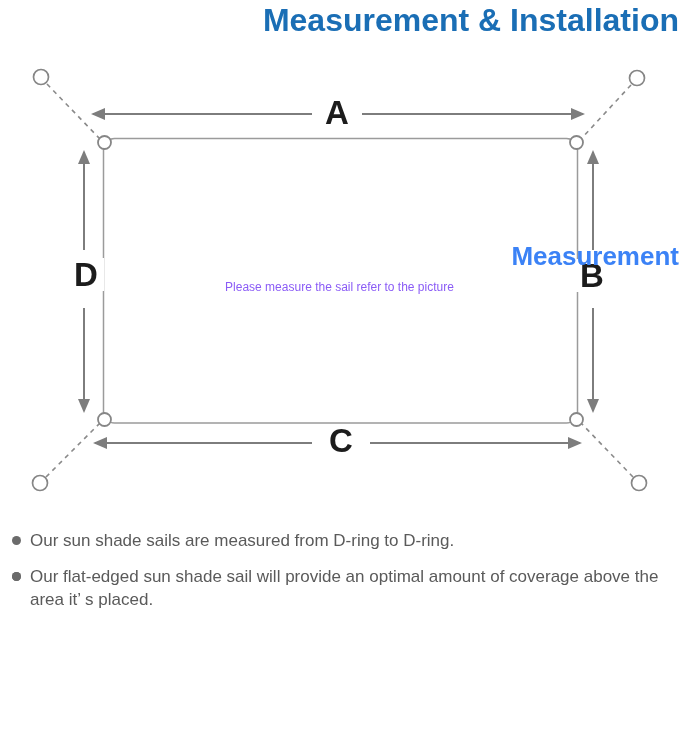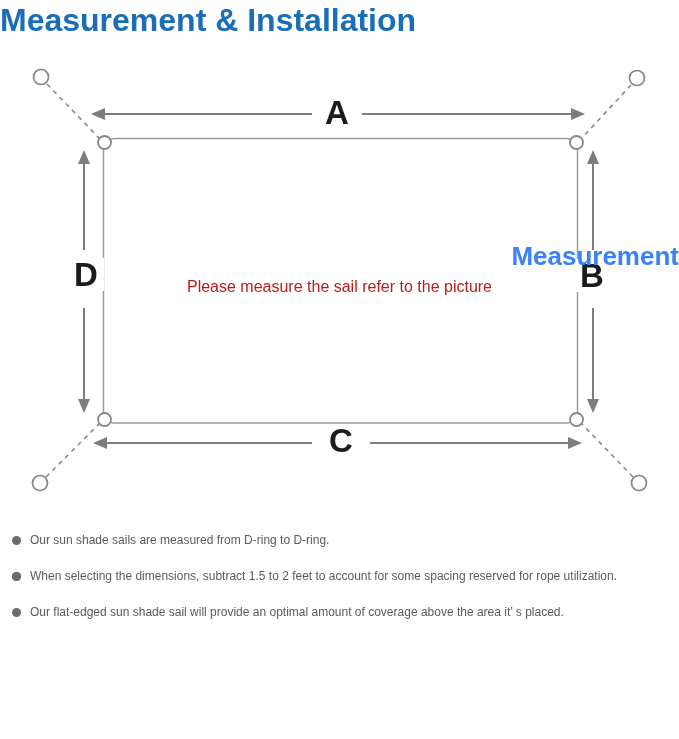--- a/index.html
+++ b/index.html
@@ -1,46 +1,46 @@
 <!DOCTYPE html>
 <html><head>
 <meta charset="utf-8">
 <style>
   html,body{margin:0;padding:0;background:#ffffff;}
   body{width:679px;height:739px;overflow:hidden;font-family:"Liberation Sans",sans-serif;}
   .page{position:relative;width:679px;height:739px;background:#fff;}
 
   .page-title{
-    position:absolute;top:0;left:0;width:100%;text-align:left;
+    position:absolute;top:0;left:0;width:100%;text-align:right;
     font-size:32px;font-weight:bold;color:#1a6eb5;line-height:40px;
     letter-spacing:0px;
   }
 
   .diagram{position:absolute;top:0;left:0;width:679px;height:522px;}
   .diagram svg{position:absolute;top:0;left:0;}
 
   .dim-label{
     position:absolute;font-size:33px;font-weight:bold;color:#1c1c1c;
     line-height:33px;transform:translateX(-50%);background:#fff;padding:0 6px;
   }
   .center-head{
     position:absolute;left:0;right:0;top:241px;text-align:right;
     font-size:26px;font-weight:bold;color:#3b82f6;line-height:30px;
   }
   .center-sub{
     position:absolute;left:0;right:0;top:277px;text-align:center;
-    font-size:16px;color:#b91c1c;line-height:20px;
+    font-size:12px;color:#8b5cf6;line-height:20px;
   }
 
   .notes{
     position:absolute;top:529px;left:0;right:0;list-style:none;margin:0;padding:0;
   }
   .note-item{
     position:relative;padding-left:30px;padding-right:6px;margin-bottom:13px;
-    font-size:12px;line-height:23px;color:#5a5a5a;
+    font-size:17px;line-height:23px;color:#5a5a5a;
   }
   .bullet-dot{
     position:absolute;left:12px;top:7px;width:9px;height:9px;border-radius:50%;
     background:#6b6b6b;
   }
 </style>
 </head>
 <body>
 
 <div class="page">
@@ -97,21 +97,17 @@
   <ul class="notes">
     <li class="note-item">
       <span class="bullet-dot"></span>
       <span>Our sun shade sails are measured from D-ring to D-ring.</span>
     </li>
     <li class="note-item">
       <span class="bullet-dot"></span>
     </li>
     <li class="note-item">
       <span class="bullet-dot"></span>
-      <span>When selecting the dimensions, subtract 1.5 to 2 feet to account for some spacing reserved for rope utilization.</span>
-    </li>
-    <li class="note-item">
-      <span class="bullet-dot"></span>
       <span>Our flat-edged sun shade sail will provide an optimal amount of coverage above the area it’ s placed.</span>
     </li>
   </ul>
 
 </div>
 
 </body></html>

